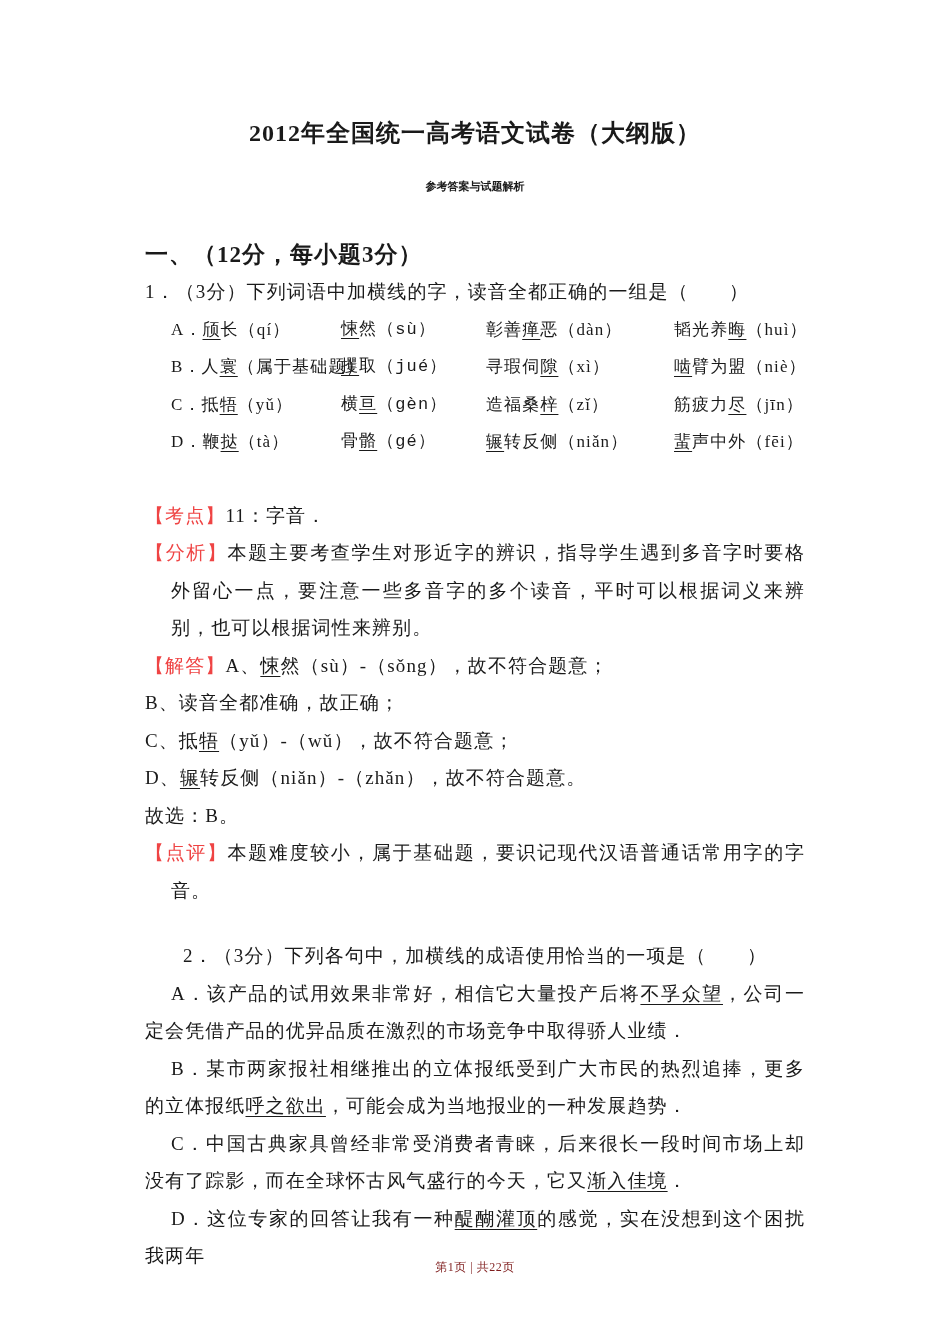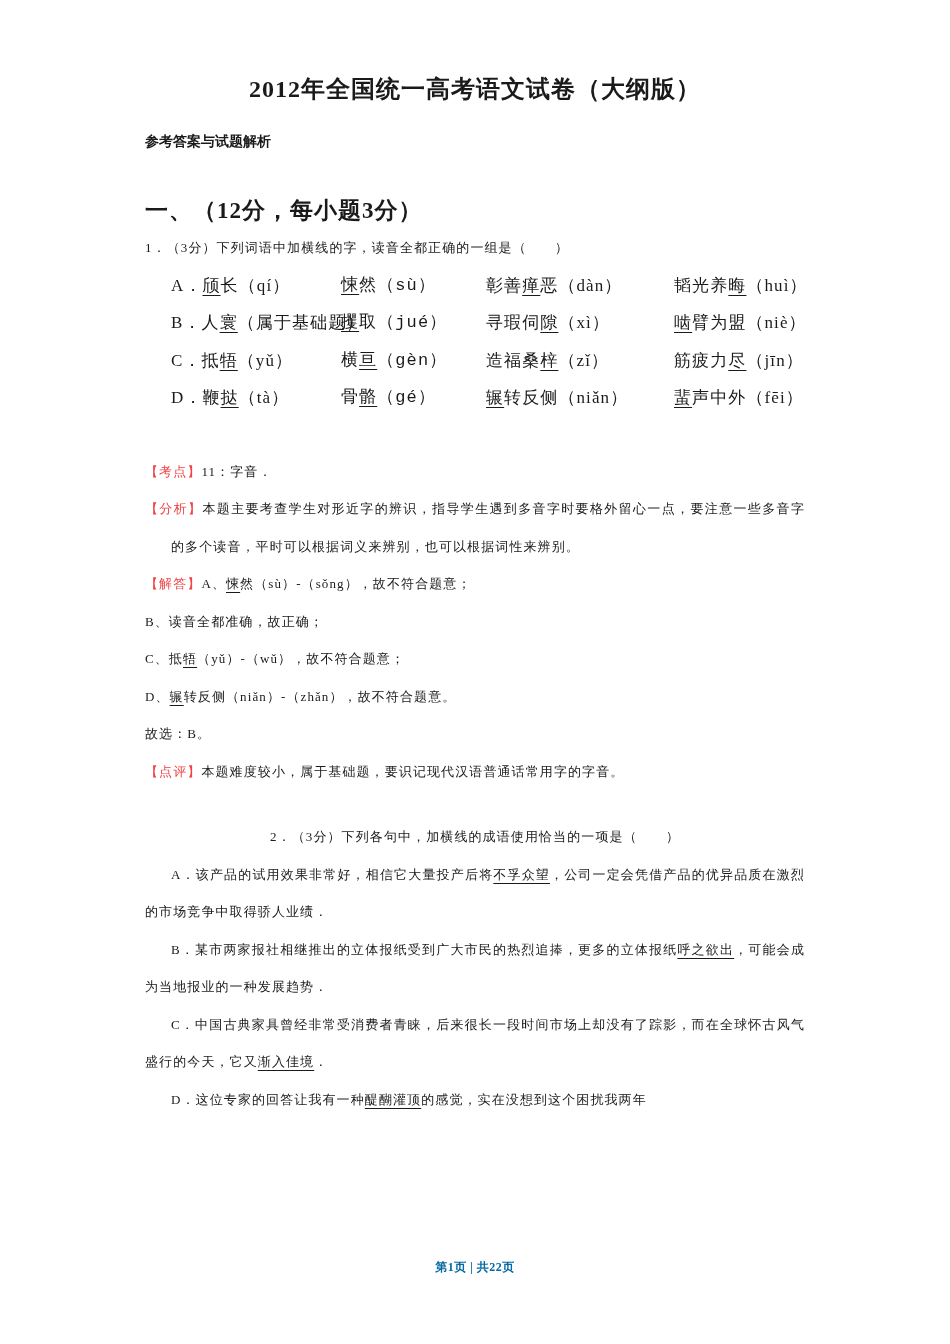--- a/index.html
+++ b/index.html
@@ -2,36 +2,36 @@
 <html><head>
 <meta charset="utf-8">
 <style>
   * { margin:0; padding:0; box-sizing:border-box; }
   html, body { background:#ffffff; }
   body {
     width:950px; height:1344px; position:relative; overflow:hidden;
     font-family:"Liberation Serif","DejaVu Serif",serif;
     color:#1a1a1a;
   }
-  .page { position:absolute; inset:0; padding:72px 145px 0 145px; }
+  .page { position:absolute; inset:0; padding:116px 145px 0 145px; }
   .title { text-align:center; font-size:24px; font-weight:bold; letter-spacing:1px; line-height:34px; }
-  .subtitle { font-size:14px; font-weight:bold; margin-top:28px; line-height:16px; }
+  .subtitle { text-align:center; font-size:11px; font-weight:bold; margin-top:28px; line-height:16px; }
   .section-heading { font-size:23px; font-weight:bold; margin-top:42px; line-height:37px; letter-spacing:1px; }
-  .line { font-size:13px; line-height:37.5px; letter-spacing:1.1px; }
+  .line { font-size:19px; line-height:37.5px; letter-spacing:1.1px; }
   .just { text-align:justify; }
   .hang { padding-left:26px; text-indent:-26px; }
   .indent { text-indent:26px; }
   .mt-block { margin-top:36px; }
   .mt-q { margin-top:28px;text-align:center; }
   .blue { color:#ef4444; }
   .u { text-decoration:underline; text-underline-offset:4px; }
   .opt-row { display:flex; margin-left:26px; font-size:17px; line-height:37.5px; letter-spacing:1.1px; white-space:nowrap;gap:20px; }
   .opt-cell { flex:0 0 auto; }
   .w0 { width:150px; } .w1 { width:125px;font-family:Liberation Mono, monospace; } .w2 { width:168px; }
-  .footer { position:absolute; left:0; right:0; bottom:68px; text-align:center; font-size:12px; color:#0369a1; letter-spacing:0.5px;font-weight:bold; }
+  .footer { position:absolute; left:0; right:0; bottom:68px; text-align:center; font-size:12px; color:#7f1d1d; letter-spacing:0.5px; }
 </style>
 </head>
 <body>
 
 <div class="page">
 
   <div class="title">2012年全国统一高考语文试卷（大纲版）</div>
   <div class="subtitle">参考答案与试题解析</div>
 
   <div class="section-heading">一、（12分，每小题3分）</div>

